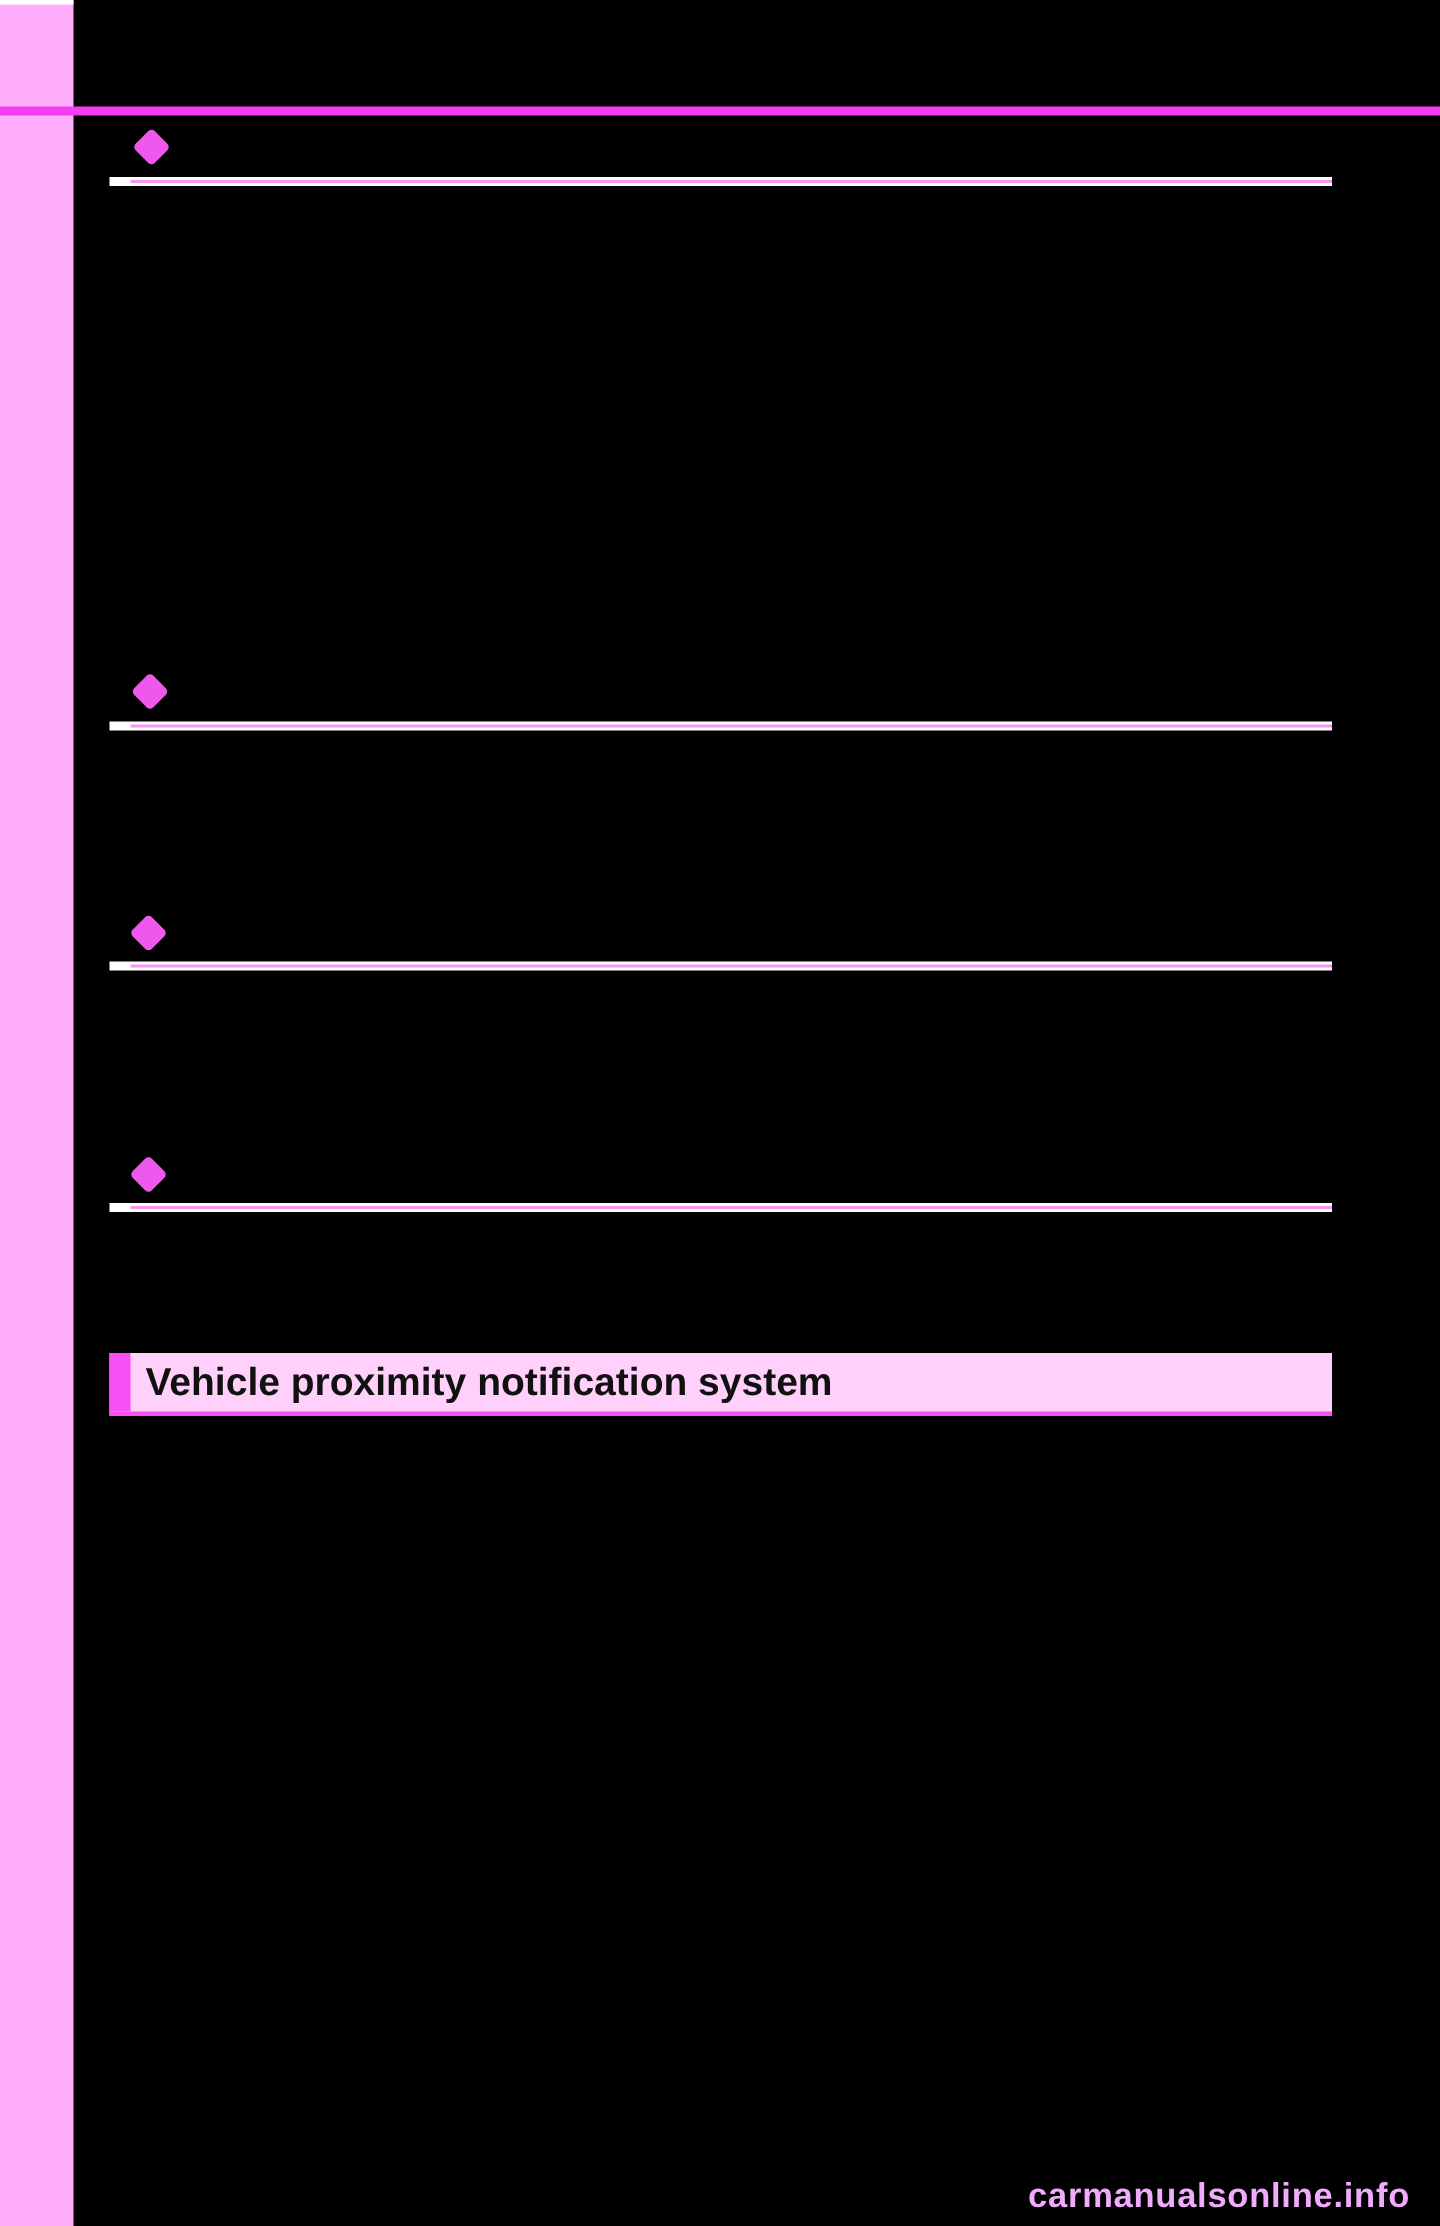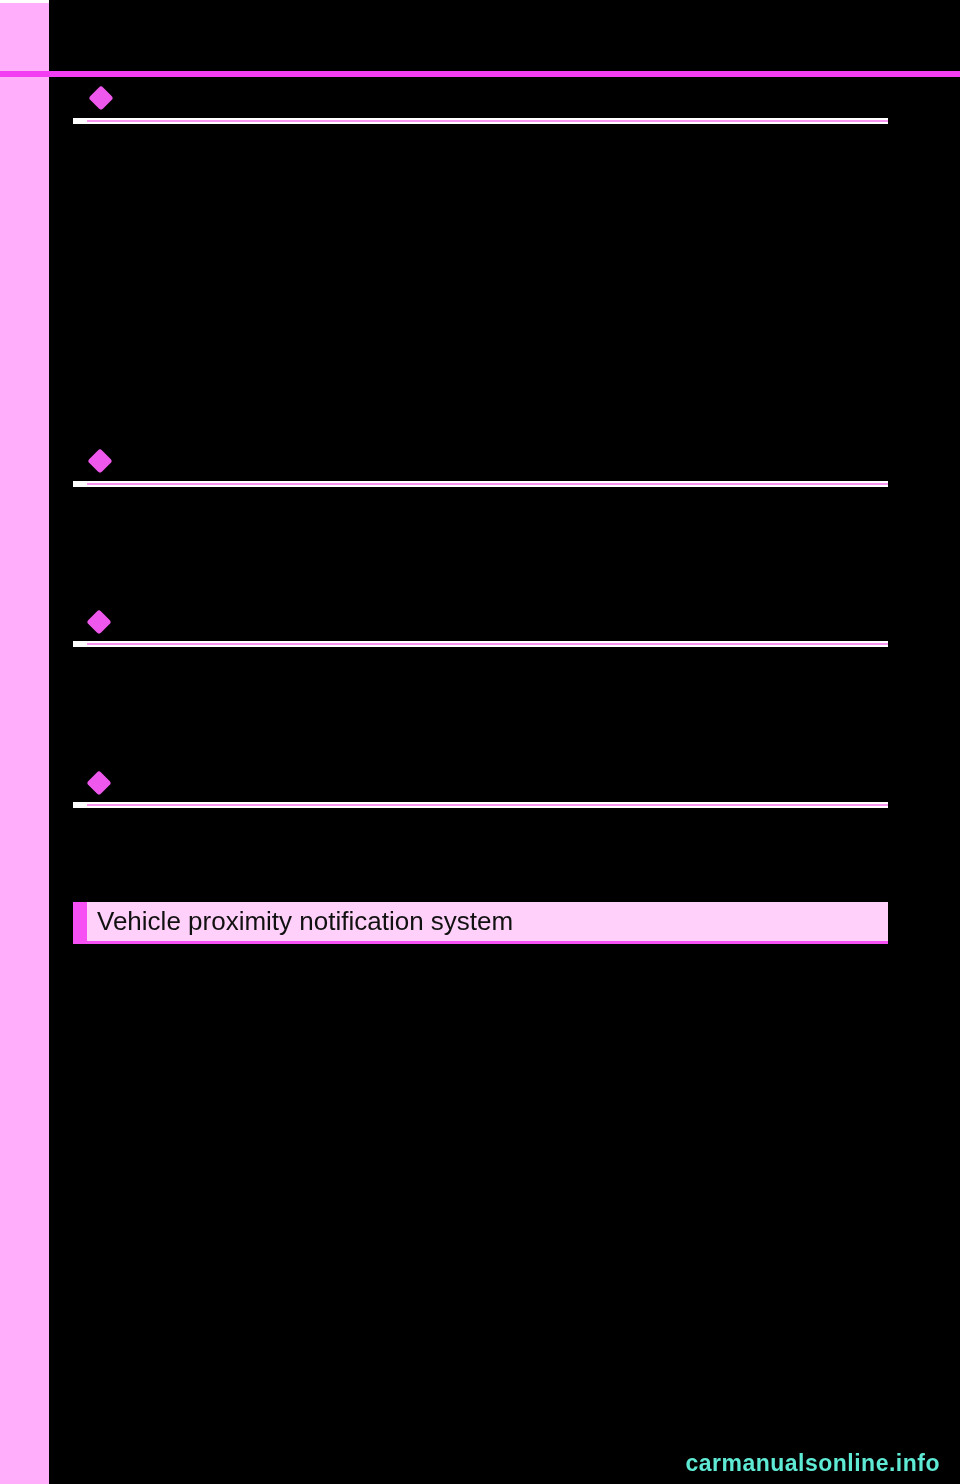--- a/index.html
+++ b/index.html
@@ -83,32 +83,32 @@
     left: 0; top: 0;
     width: 14px; height: 39px;
     background: #f750f5;
   }
   .banner-title {
     position: absolute;
     left: 24px; top: 0;
     height: 39px;
     line-height: 38px;
     font-size: 26px;
-    font-weight: normal;
+    font-weight: bold;
     color: #111111;
     white-space: nowrap;
   }
 
   
   .watermark {
     position: absolute;
     right: 20px; bottom: 7px;
     font-size: 23px;
     font-weight: bold;
-    color: #5eead4;
+    color: #f0abfc;
     letter-spacing: 0.5px;
     white-space: nowrap;
   }
 </style>
 </head>
 <body>
 
 <div class="page">
 
   <div class="left-bar"></div>

